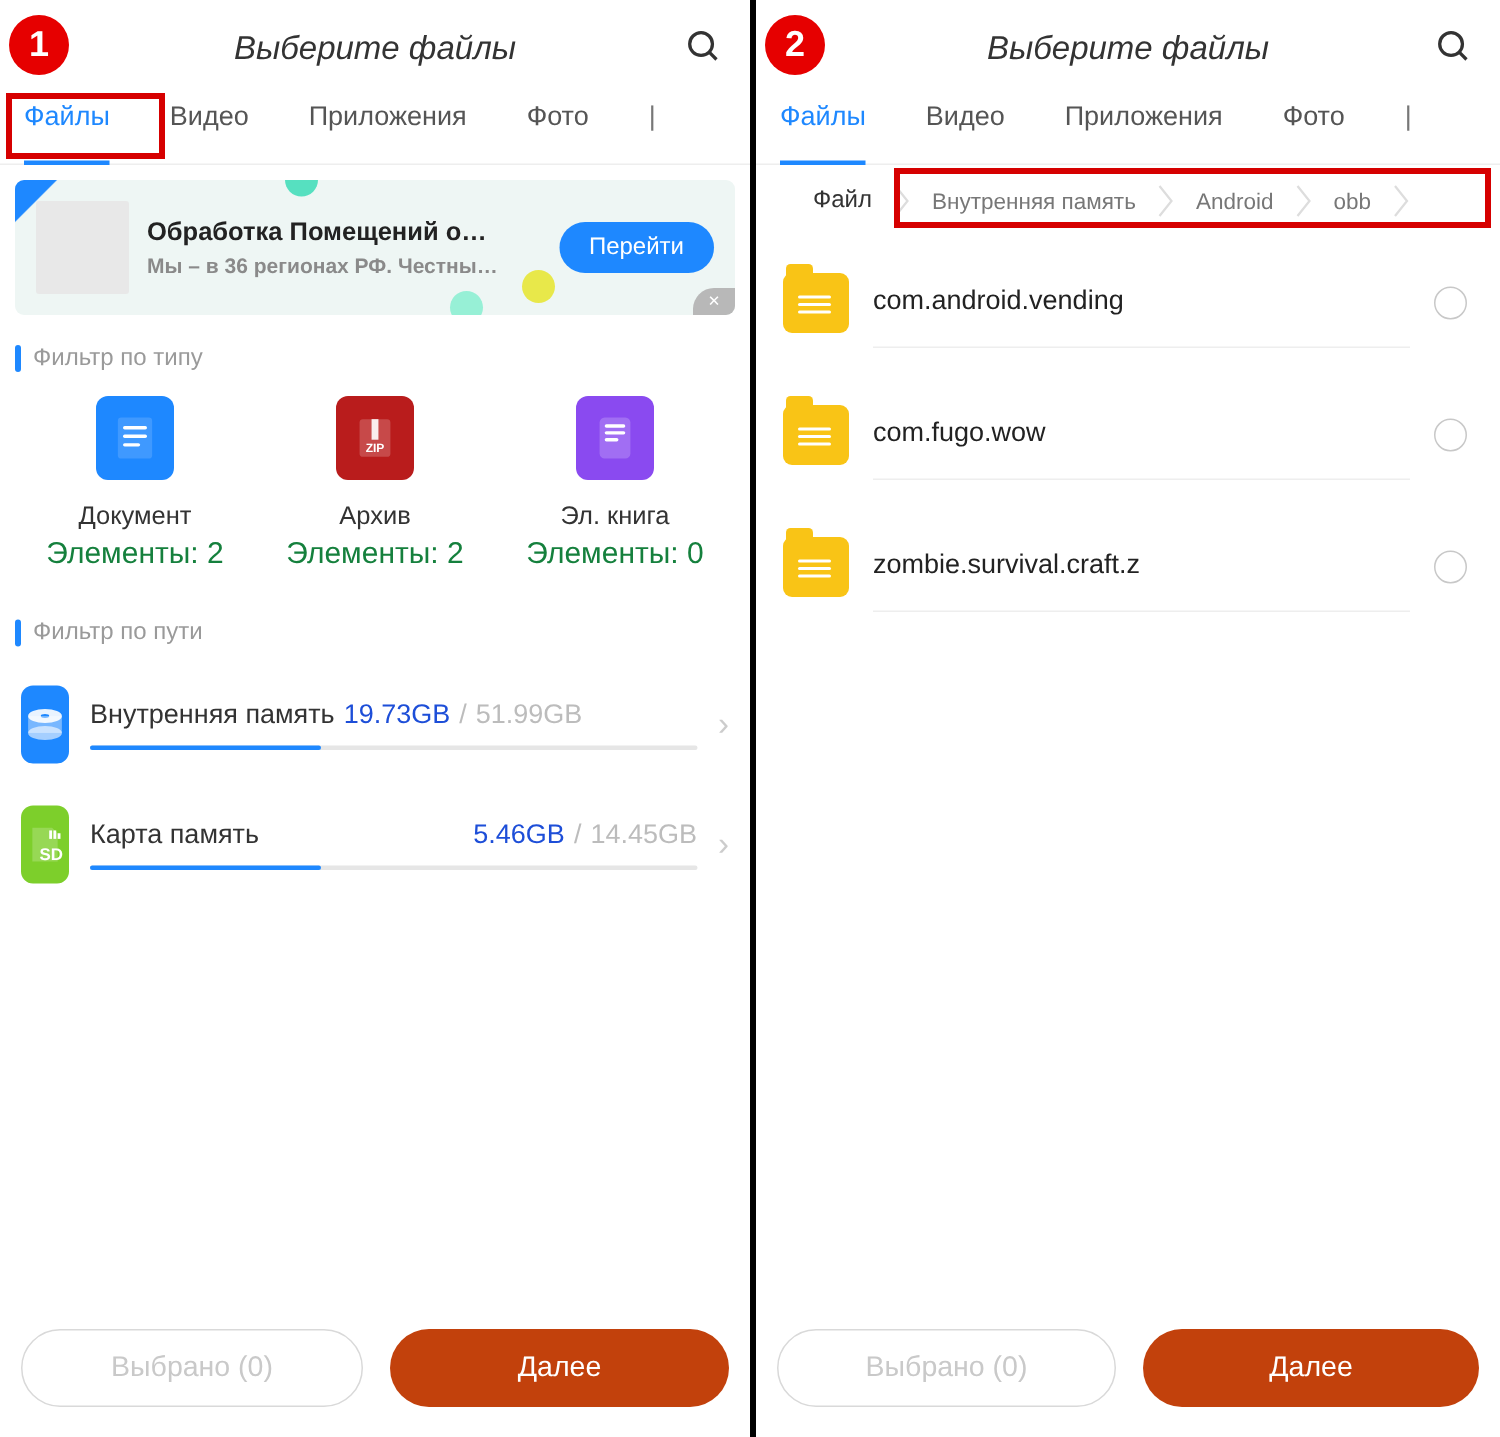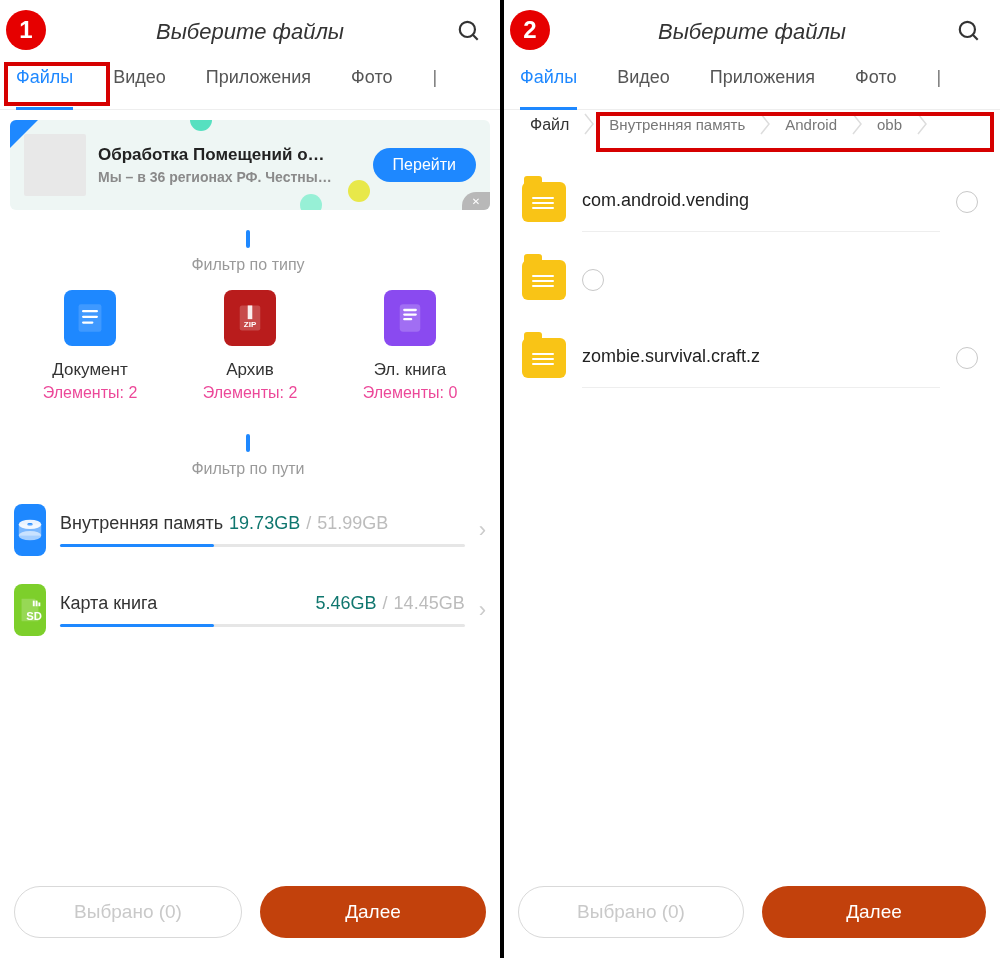--- a/index.html
+++ b/index.html
@@ -23,43 +23,43 @@
   .ad-card .d2 { background: #e8e84a; bottom: 8px; right: 120px; }
   .ad-card .d3 { background: #97f0d6; bottom: -6px; left: 290px; }
   .ad-card .corner { position: absolute; left: -4px; top: -4px; width: 36px; height: 36px; background: linear-gradient(135deg,#1e88ff 49%, transparent 51%); }
   .ad-thumb { width: 62px; height: 62px; background: #e8e8e8; border-radius: 2px; flex: 0 0 auto; }
   .ad-text { flex: 1; min-width: 0; font-weight: bold; }
   .ad-title { font-size: 17px; color: #222; white-space: nowrap; overflow: hidden; text-overflow: ellipsis; }
   .ad-sub { font-size: 14px; color: #8a8a8a; white-space: nowrap; overflow: hidden; text-overflow: ellipsis; margin-top: 4px;}
   .ad-btn { background: #1e88ff; color: #fff; font-size: 16px; padding: 8px 20px; border-radius: 22px; border: none; }
   .ad-close { position: absolute; right: 0; bottom: 0; width: 28px; height: 18px; background: #b8b8b8; border-top-left-radius: 14px; color: #fff; font-size: 10px; display: flex; align-items: center; justify-content: center; }
 
-  .section-label { display: flex; align-items: center; gap: 8px; padding: 16px 14px 12px 10px; flex-direction: column; }
+  .section-label { display: flex; align-items: center; gap: 8px; padding: 16px 14px 12px 10px; }
   .section-label .bar { width: 4px; height: 18px; background: #1e88ff; border-radius: 2px; }
   .section-label .txt { font-size: 16px; color: #9a9a9a; }
 
   .type-row { display: flex; justify-content: space-around; padding: 4px 10px 16px 10px; }
   .type-item { display: flex; flex-direction: column; align-items: center; width: 140px; }
   .type-icon { width: 52px; height: 56px; border-radius: 8px; display: flex; align-items: center; justify-content: center; }
   .type-name { font-size: 17px; color: #333; margin-top: 14px; }
-  .type-count { font-size: 16px; color: #ec4899; margin-top: 4px; }
+  .type-count { font-size: 20px; color: #15803d; margin-top: 4px; }
 
   .storage-list { padding: 4px 14px; }
   .storage-item { display: flex; align-items: center; gap: 14px; padding: 10px 0 18px 0; }
   .storage-icon { width: 32px; height: 52px; border-radius: 8px; display: flex; align-items: center; justify-content: center; flex: 0 0 auto; }
   .storage-body { flex: 1; }
   .storage-line1 { display: flex; align-items: baseline; gap: 6px; font-size: 18px; }
   .storage-name { color: #333; }
-  .storage-used { color: #0f766e; }
+  .storage-used { color: #1d4ed8; }
   .storage-total { color: #bcbcbc; }
   .storage-bar { height: 3px; background: #e6e6e6; border-radius: 2px; margin-top: 10px; position: relative; }
   .storage-bar .fill { position: absolute; left: 0; top: 0; bottom: 0; background: #1e88ff; border-radius: 2px; }
   .chev { color: #ccc; font-size: 22px; }
 
-  .crumbs { height: 48px; display: flex; align-items: flex-start; gap: 0; padding: 0 4px; position: relative; }
+  .crumbs { height: 48px; display: flex; align-items: center; gap: 0; padding: 0 4px; position: relative; margin-left: 12px; }
   .crumb { font-size: 15px; color: #777; padding: 6px 14px; display: flex; align-items: center; position: relative; }
   .crumb.first { color: #333; font-size: 16px; padding-left: 22px; }
   .crumb-sep { width: 12px; height: 28px; }
   .crumb-sep svg { display: block; }
 
   .folders { padding: 0 14px; }
   .folder-item { display: flex; align-items: center; gap: 16px; padding: 14px 4px; }
   .folder-icon { width: 44px; height: 40px; background: #f9c416; border-radius: 6px; position: relative; flex: 0 0 auto; }
   .folder-icon::before { content: ""; position: absolute; top: -6px; left: 2px; width: 18px; height: 8px; background: #f9c416; border-radius: 3px 3px 0 0; }
   .folder-icon .lines { position: absolute; left: 10px; top: 12px; }
@@ -190,21 +190,21 @@
         <svg width="30" height="30" viewBox="0 0 32 32" fill="#fff">
             <path d="M7 4h14l4 4v20H7z" fill="#fff" opacity=".2"></path>
             <text x="12" y="27" font-size="12" fill="#fff" font-weight="700">SD</text>
             <rect x="19" y="6" width="2" height="6" fill="#fff"></rect>
             <rect x="22" y="6" width="2" height="6" fill="#fff"></rect>
             <rect x="25" y="8" width="2" height="4" fill="#fff"></rect>
           </svg>
       </div>
       <div class="storage-body">
         <div class="storage-line1">
-          <span class="storage-name">Карта книга</span>
+          <span class="storage-name">Карта память</span>
           <span style="flex:1"></span>
           <span class="storage-used">5.46GB</span>
             <span class="storage-total">/</span>
             <span class="storage-total">14.45GB</span>
         </div>
         <div class="storage-bar">
             <div class="fill" style="width:38%"></div>
           </div>
       </div>
       <div class="chev">›</div>
@@ -281,20 +281,21 @@
       <div class="folder-radio"></div>
     </div>
     <div class="folder-item">
       <div class="folder-icon">
           <div class="lines">
             <span></span>
             <span></span>
             <span></span>
           </div>
         </div>
+      <div class="folder-name">com.fugo.wow</div>
       <div class="folder-radio"></div>
     </div>
     <div class="folder-item">
       <div class="folder-icon">
           <div class="lines">
             <span></span>
             <span></span>
             <span></span>
           </div>
         </div>

